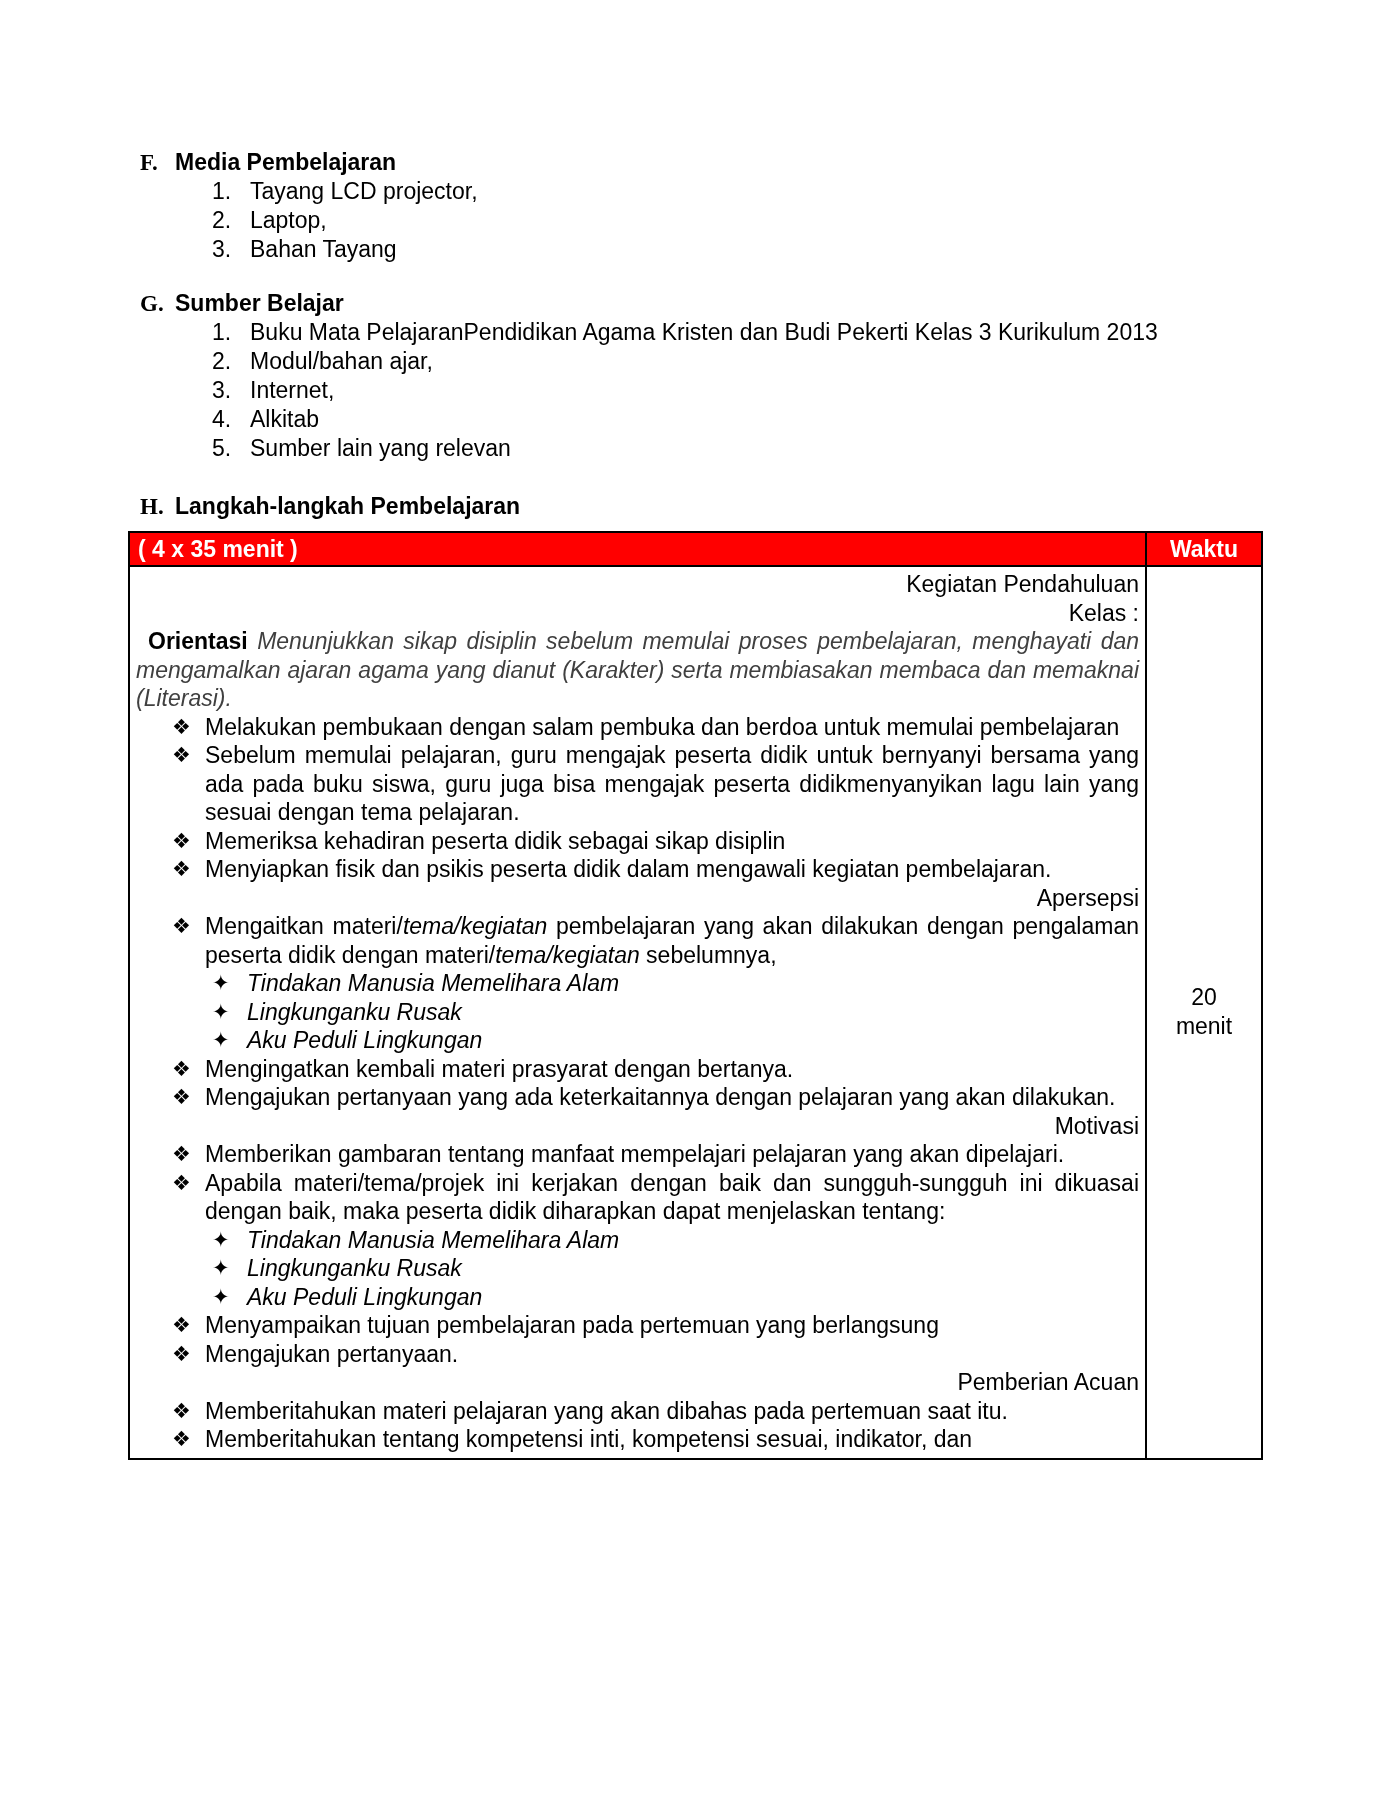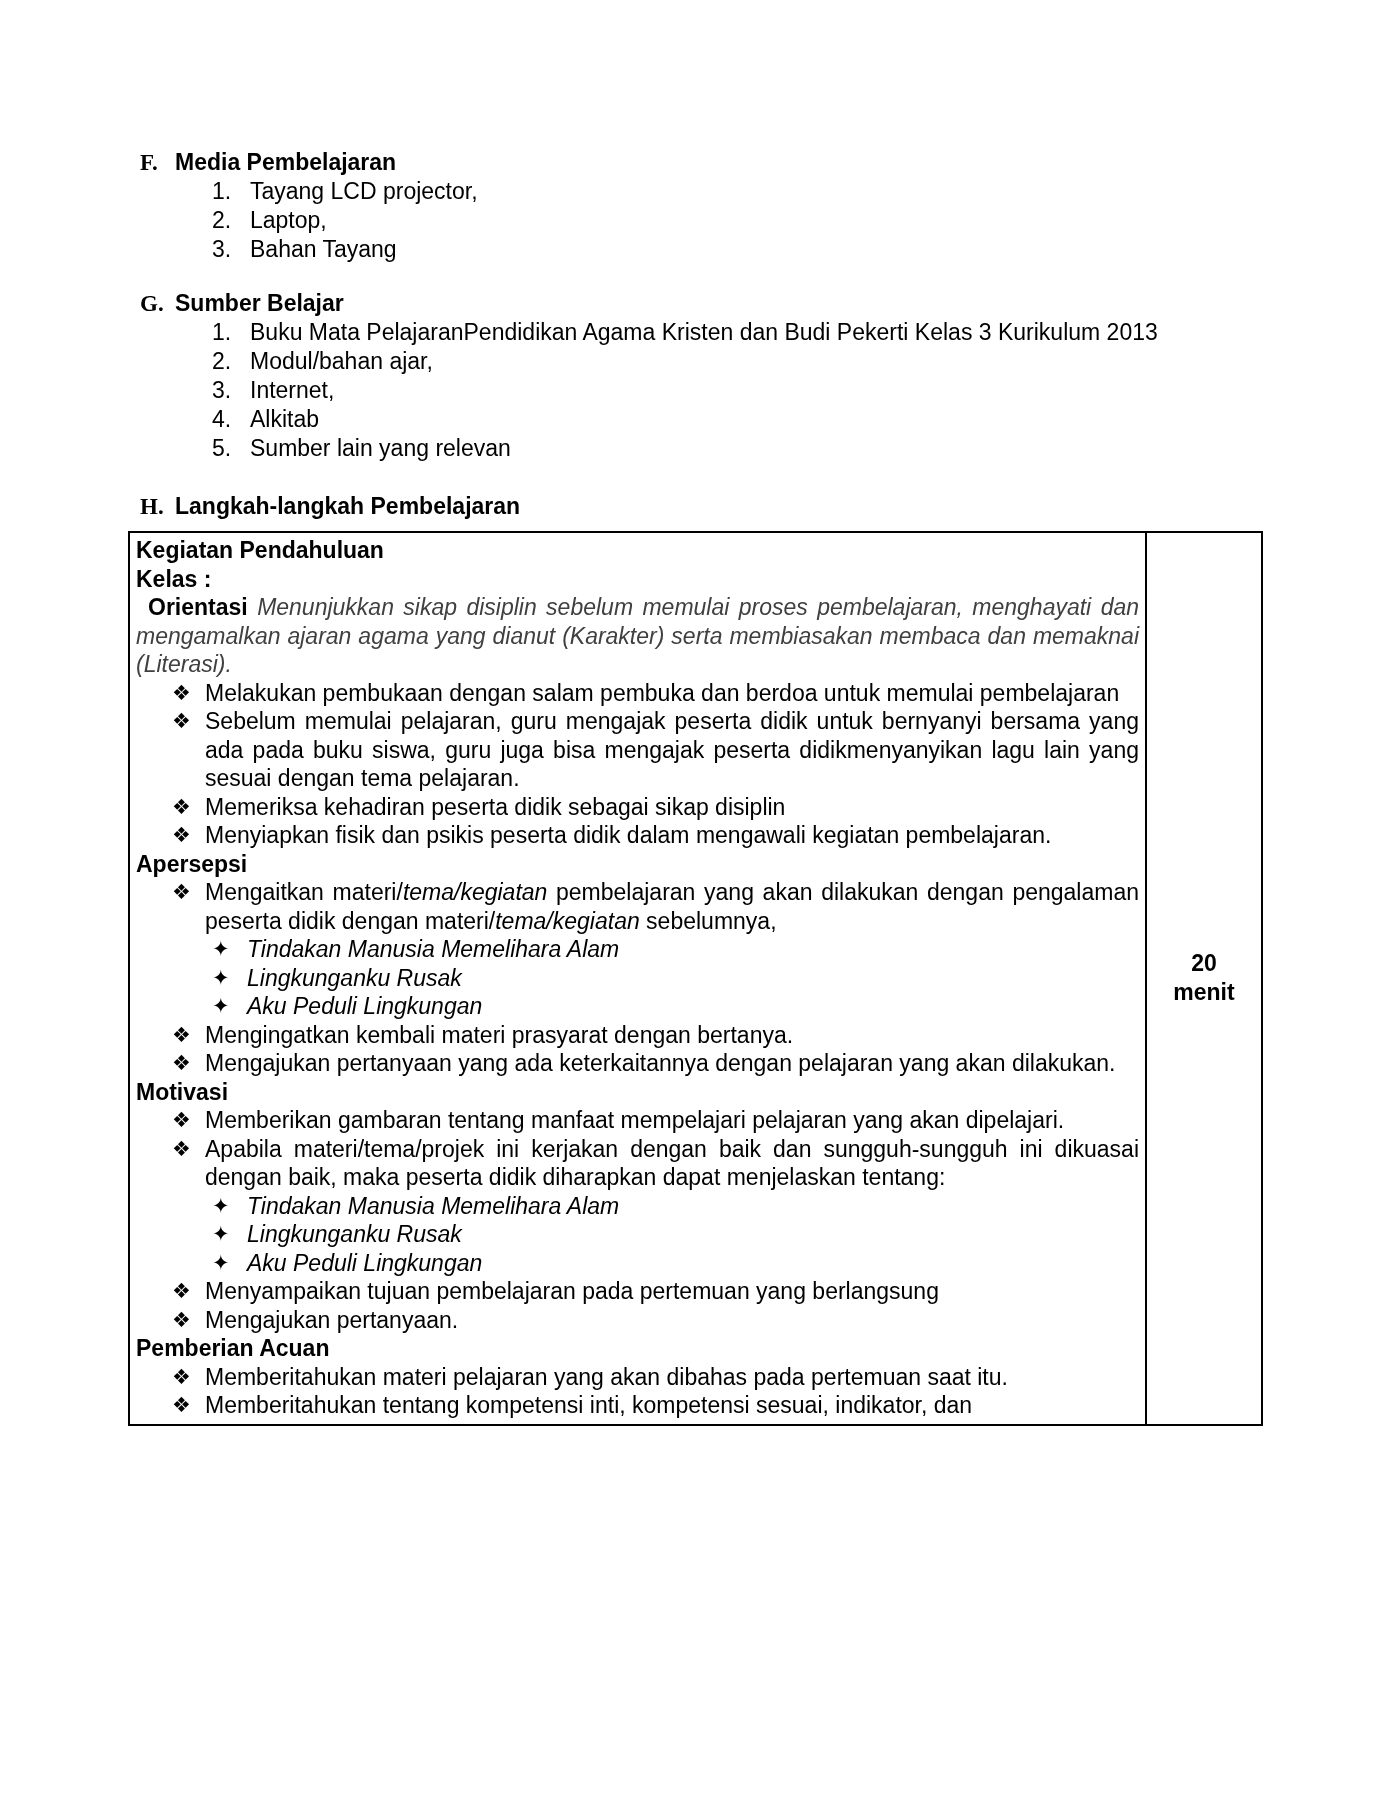--- a/index.html
+++ b/index.html
@@ -55,24 +55,24 @@
   .content-cell {
     padding: 3px 6px 4px 6px;
     line-height: 28.5px;
   }
   .waktu-cell { vertical-align: middle !important; }
   .waktu-box {
     display: flex;
     flex-direction: column;
     align-items: center;
     justify-content: center;
-    font-weight: bold;
+    font-weight: normal;
     line-height: 29px;
   }
-  .t-heading { font-weight: bold; }
+  .t-heading { font-weight: normal; text-align: right; }
   .lead-bold { font-weight: bold; margin-left: 12px; }
   .lead-italic { font-style: italic; }
   .b-item { display: flex; }
   .b-marker { margin-left: 36px; width: 33px; flex: none; font-size: 21px; }
   .b-text { flex: 1; }
   .s-item { display: flex; margin-left: 76px; }
   .s-marker { width: 35px; flex: none; font-size: 21px; }
   .s-text { font-style: italic; flex: 1; }
   .run-i { font-style: italic; }
 </style>
@@ -137,20 +137,24 @@
   </div>
 
   <div class="gap-h"></div>
 
   <table class="lesson-table">
     <colgroup>
         <col>
         <col class="col-waktu">
       </colgroup>
     <tbody>
+        <tr class="hdr-row">
+      <td class="hdr-duration">( 4 x 35 menit )</td>
+      <td class="hdr-waktu">Waktu</td>
+    </tr>
     <tr>
       <td class="content-cell" id="content-cell">
             <div class="t-heading">Kegiatan Pendahuluan</div>
             <div class="t-heading">Kelas :</div>
             <div class="justify"><span class="lead-bold">Orientasi</span>  <span class="lead-italic" style="color: #404040;">Menunjukkan sikap disiplin sebelum memulai proses pembelajaran, menghayati dan mengamalkan ajaran agama yang dianut (Karakter) serta membiasakan membaca dan memaknai (Literasi).</span></div>
             <div class="b-item">
               <span class="b-marker">❖</span>
               <div class="b-text justify"><span>Melakukan pembukaan dengan salam pembuka dan berdoa untuk memulai pembelajaran</span></div>
             </div>
             <div class="b-item">

